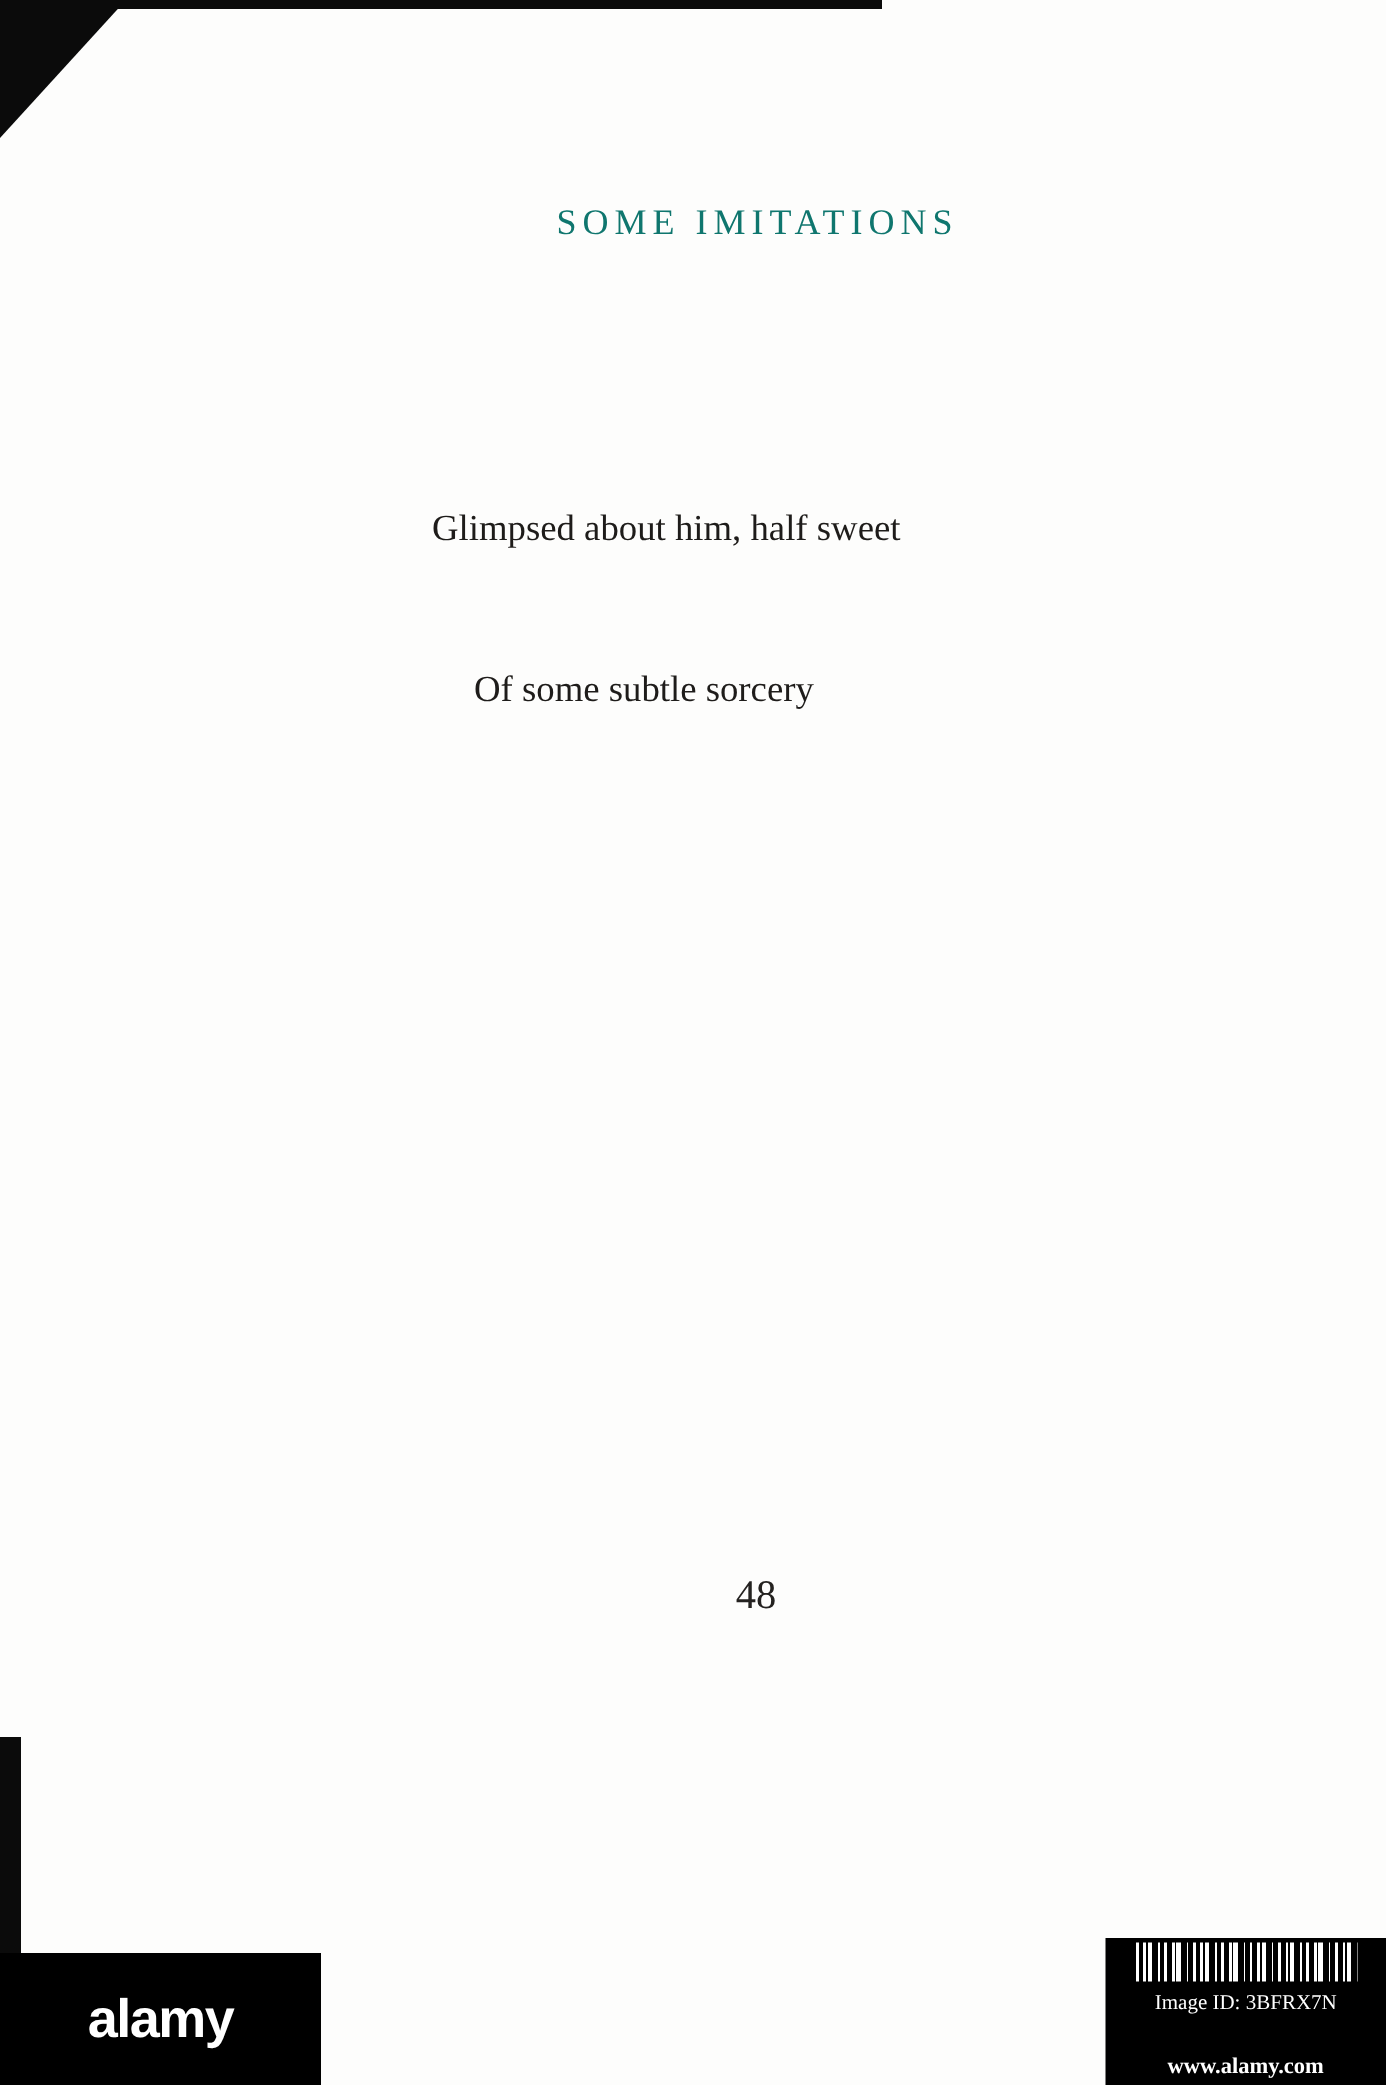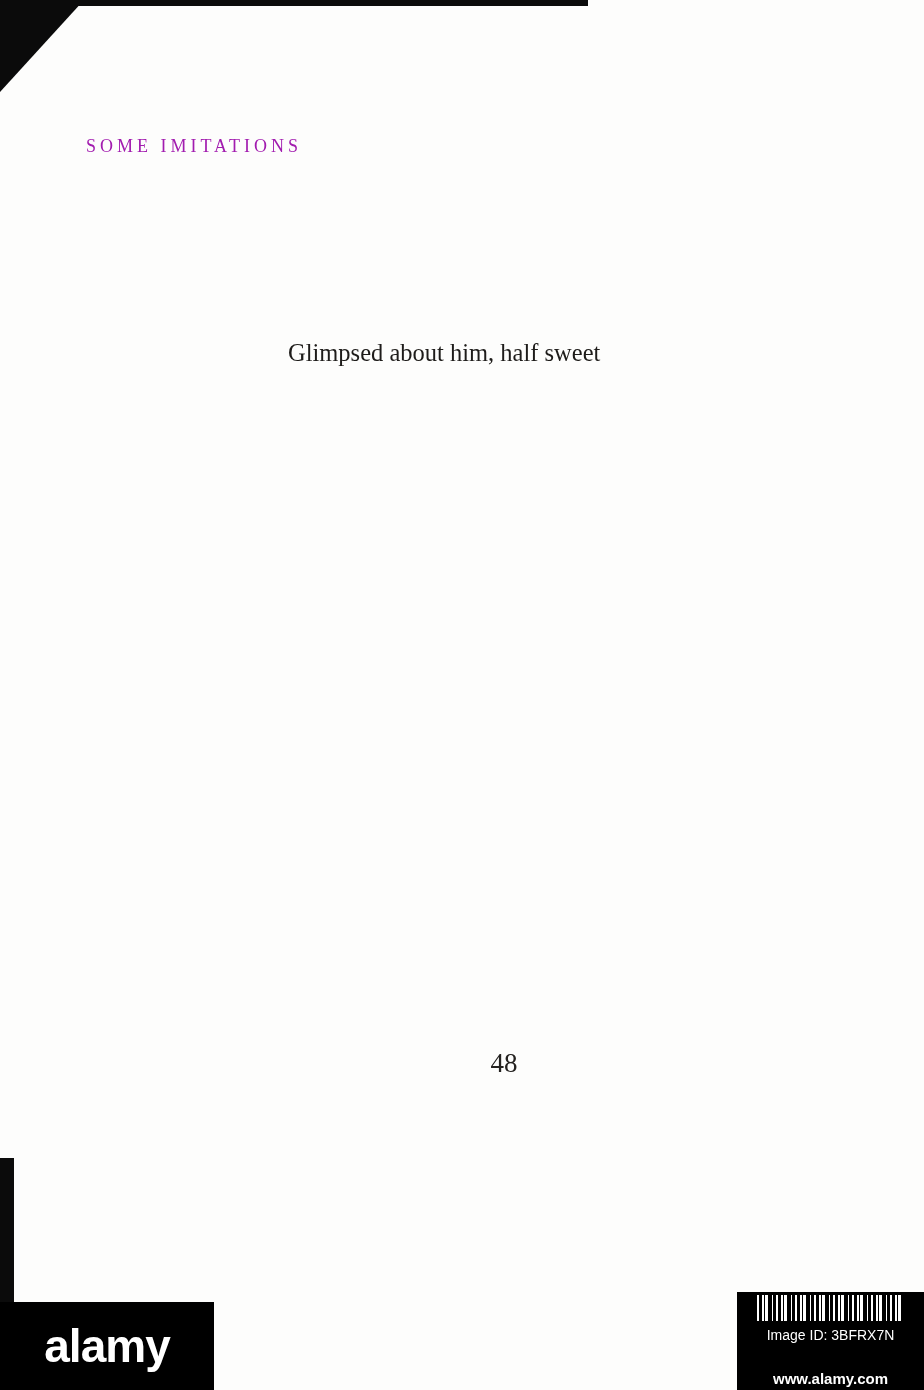--- a/index.html
+++ b/index.html
@@ -32,25 +32,25 @@
   .left-strip {
     position: absolute;
     left: 0; top: 1158px;
     width: 14px; height: 146px;
     background: #0b0b0b;
   }
   
   .title {
     position: absolute;
     top: 136px; left: 86px; right: 0;
-    text-align: left;
-    font-size: 18px;
+    text-align: center;
+    font-size: 24px;
     font-weight: 400;
     letter-spacing: 4px;
-    color: #a21caf;
+    color: #0f766e;
   }
   .poem {
     position: absolute;
     left: 288px; top: 193px;
     font-size: 24.5px;
     line-height: 35.5px;
     color: #1e1c1a;
     white-space: pre-wrap;
   }
   .stanza { margin-bottom: 25px; }
@@ -68,21 +68,21 @@
     left: 0; top: 1302px;
     width: 214px; height: 88px;
     background: #000;
     display: flex;
     align-items: center;
     justify-content: center;
   }
   .wm-brand {
     font-family: "Liberation Sans", sans-serif;
     font-weight: 700;
-    font-size: 46px;
+    font-size: 36px;
     color: #ffffff;
     letter-spacing: -1px;
   }
   .wm-right {
     position: absolute;
     left: 737px; top: 1292px;
     width: 187px; height: 98px;
     background: #000;
     display: flex;
     flex-direction: column;
@@ -92,21 +92,21 @@
   }
   .barcode {
     width: 148px; height: 26px;
     background: repeating-linear-gradient(90deg,
       #fff 0 2px, #000 2px 5px,
       #fff 5px 7px, #000 7px 8px,
       #fff 8px 11px, #000 11px 15px,
       #fff 15px 16px, #000 16px 19px);
   }
   .wm-id, .wm-url {
-    font-family: Liberation Sans, sans-serif;
+    font-family: Liberation Serif, serif;
     color: #ffffff;
     font-size: 14px;
     line-height: 17px;
     text-align: right;
   }
   .wm-url { font-weight: 700; font-size: 15px; margin-top: 20px; }
 </style>
 </head>
 <body>
 
@@ -114,20 +114,21 @@
 
   <div class="corner-tl"></div>
   <div class="top-strip"></div>
   <div class="left-strip"></div>
 
   <h1 class="title">SOME IMITATIONS</h1>
 
   <div class="poem">
     <div class="stanza">
       <div class="line">Glimpsed about him, half sweet</div>
+      <div class="line indent">Of some subtle sorcery</div>
       
     </div>
     
     
   </div>
 
   <div class="page-number">48</div>
 
   <div class="wm-left">
     <span class="wm-brand">alamy</span>

